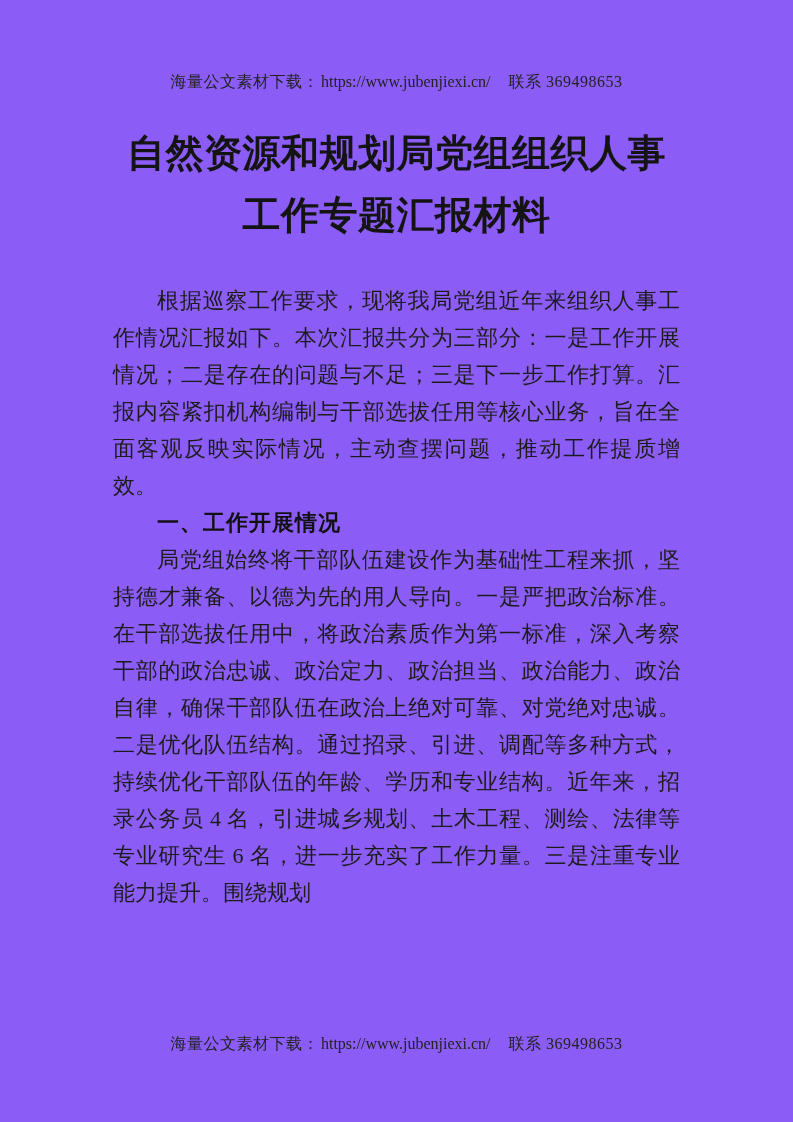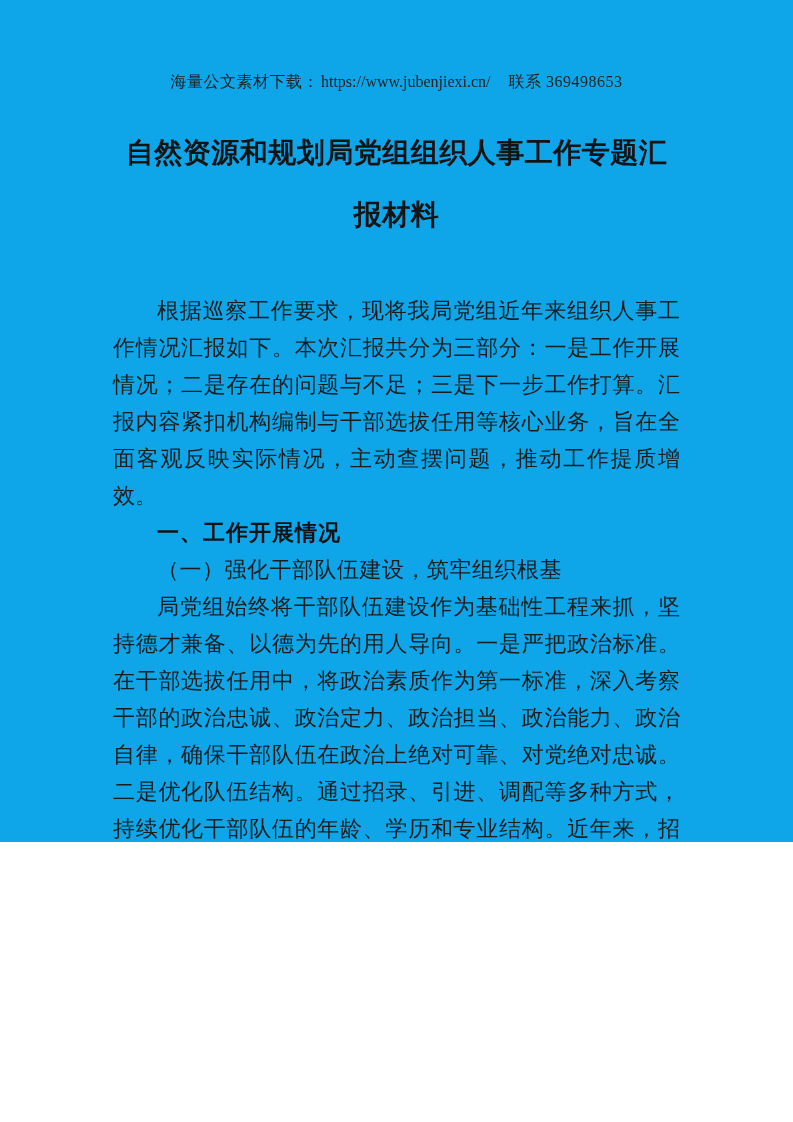--- a/index.html
+++ b/index.html
@@ -1,20 +1,20 @@
 <!DOCTYPE html>
 <html lang="zh"><head>
 <meta charset="utf-8">
 <style>
   html, body { margin: 0; padding: 0; background: #ffffff; }
   .page {
     position: relative;
     width: 793px;
-    height: 842px;
-    background: #0ea5e9;
+    height: 1122px;
+    background: #8b5cf6;
     overflow: hidden;
     font-family: "Liberation Serif", serif;
     color: #1c1c1c;
   }
   
   .hf {
     position: absolute;
     left: 0; right: 0;
     text-align: center;
     font-size: 16px;
@@ -28,31 +28,31 @@
   .hf-url { margin-left: 2px; }
   .hf-contact { margin-left: 18px; letter-spacing: 0.5px; }
 
   
   .doc-title {
     position: absolute;
     top: 122px;
     left: 113px;
     width: 567px;
     text-align: center;
-    font-size: 28px;
+    font-size: 38px;
     line-height: 62px;
     font-weight: bold;
     letter-spacing: 0.5px;
     color: #141414;
   }
 
   
   .doc-body {
     position: absolute;
-    top: 292px;
+    top: 282px;
     left: 113px;
     width: 567px;
     font-size: 22px;
     line-height: 37px;
     text-align: justify;
     color: #1c1c1c;
   }
   .doc-body p { margin: 0; }
   .para { text-indent: 44px; }
   .h1 {
@@ -75,21 +75,20 @@
 
   <div class="hf doc-header">
     <span class="hf-prefix">海量公文素材下载：</span><span class="hf-url">https://www.jubenjiexi.cn/</span><span class="hf-contact">联系 369498653</span>
   </div>
 
   <div class="doc-title">自然资源和规划局党组组织人事工作专题汇报材料</div>
 
   <div class="doc-body">
     <p class="para">根据巡察工作要求，现将我局党组近年来组织人事工作情况汇报如下。本次汇报共分为三部分：一是工作开展情况；二是存在的问题与不足；三是下一步工作打算。汇报内容紧扣机构编制与干部选拔任用等核心业务，旨在全面客观反映实际情况，主动查摆问题，推动工作提质增效。</p>
     <p class="h1">一、工作开展情况</p>
-    <p class="h2">（一）强化干部队伍建设，筑牢组织根基</p>
     <p class="para">局党组始终将干部队伍建设作为基础性工程来抓，坚持德才兼备、以德为先的用人导向。一是严把政治标准。在干部选拔任用中，将政治素质作为第一标准，深入考察干部的政治忠诚、政治定力、政治担当、政治能力、政治自律，确保干部队伍在政治上绝对可靠、对党绝对忠诚。二是优化队伍结构。通过招录、引进、调配等多种方式，持续优化干部队伍的年龄、学历和专业结构。近年来，招录公务员 4 名，引进城乡规划、土木工程、测绘、法律等专业研究生 6 名，进一步充实了工作力量。三是注重专业能力提升。围绕规划</p>
   </div>
 
   <div class="hf doc-footer">
     <span class="hf-prefix">海量公文素材下载：</span><span class="hf-url">https://www.jubenjiexi.cn/</span><span class="hf-contact">联系 369498653</span>
   </div>
 
 </div>
 
 </body></html>

